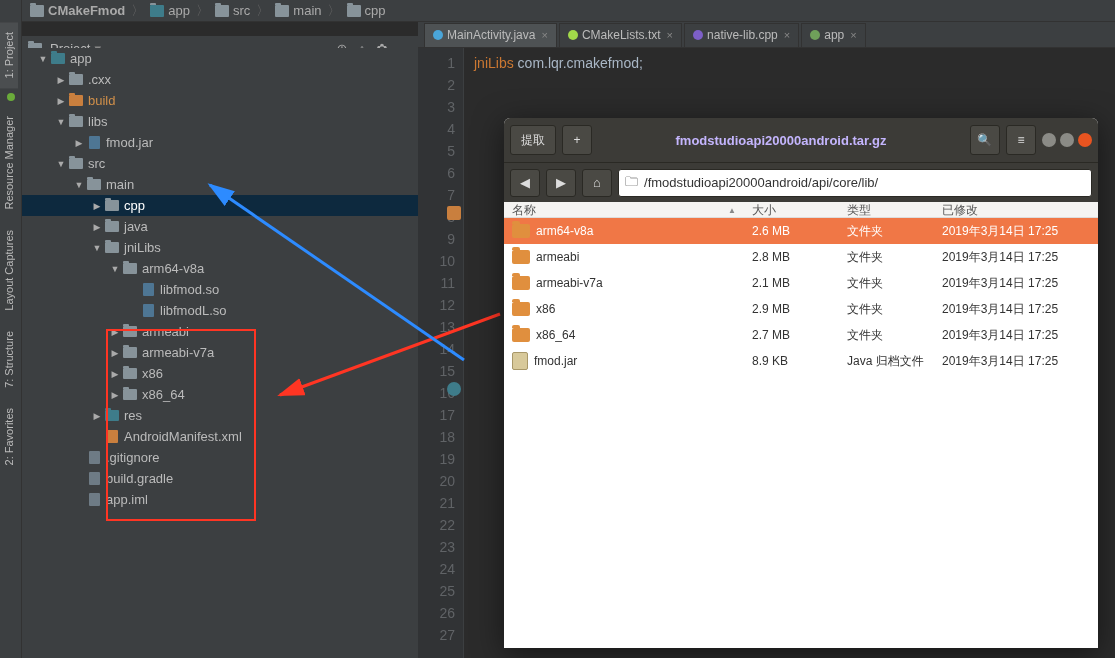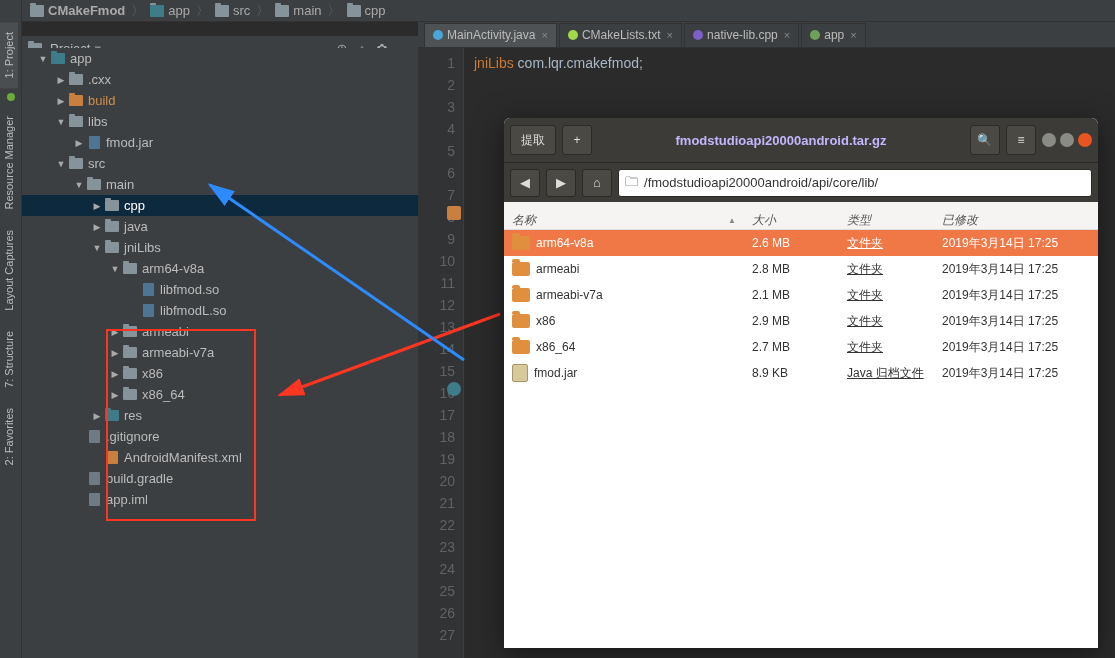--- a/index.html
+++ b/index.html
@@ -61,32 +61,32 @@
   .fm { position:absolute; left:504px; top:118px; width:594px; height:530px; background:#fff; border-radius:6px 6px 0 0; box-shadow:0 6px 30px rgba(0,0,0,.5); overflow:hidden; display:flex; flex-direction:column; }
   .fm-top { height:44px; background:#3c3b37; display:flex; align-items:center; padding:0 6px; gap:6px; color:#ddd; }
   .fm-top .btn { height:30px; min-width:30px; background:#4a4944; border:1px solid #2a2924; border-radius:3px; display:flex; align-items:center; justify-content:center; color:#ddd; font-size:12px; cursor:pointer; }
   .fm-top .btn.extract { padding:0 10px; }
   .fm-top .title { flex:1; text-align:center; font-weight:bold; font-size:13px; color:#c4b5fd; }
   .fm-top .winbtns { display:flex; gap:4px; }
   .fm-top .winbtns span { width:14px; height:14px; border-radius:50%; display:inline-block; }
   .fm-nav { height:40px; background:#3c3b37; border-top:1px solid #2a2924; display:flex; align-items:center; padding:0 6px; gap:6px; }
   .fm-nav .nbtn { width:30px; height:28px; background:#4a4944; border:1px solid #2a2924; border-radius:3px; display:flex; align-items:center; justify-content:center; color:#ddd; cursor:pointer; }
   .fm-nav .loc { flex:1; height:28px; background:#fff; border:1px solid #2a2924; border-radius:3px; display:flex; align-items:center; padding:0 6px; color:#333; gap:6px;}
-  .fm-head { height:28px; background:#f5f4f2; border-bottom:1px solid #ddd; display:flex; align-items:flex-end; color:#555; font-size:12px;font-style:italic; }
+  .fm-head { height:16px; background:#f5f4f2; border-bottom:1px solid #ddd; display:flex; align-items:flex-start; color:#555; font-size:12px; }
   .fm-head div { padding:0 8px; }
   .fm-head .c1 { flex:0 0 240px; display:flex; align-items:center; justify-content:space-between;} 
   .fm-head .c2 { flex:0 0 95px; }
   .fm-head .c3 { flex:0 0 95px; }
   .fm-head .c4 { flex:1; }
   .fm-list { flex:1; overflow:auto; background:#fff; }
   .fr { height:26px; display:flex; align-items:center; font-size:12px; color:#333; }
   .fr.sel { background:#f07746; color:#fff; }
   .fr .c1 { flex:0 0 240px; display:flex; align-items:center; gap:6px; padding-left:8px;}
   .fr .c2 { flex:0 0 95px; padding-left:8px;}
-  .fr .c3 { flex:0 0 95px; padding-left:8px;text-decoration:underline;}
+  .fr .c3 { flex:0 0 95px; padding-left:8px;}
   .fr .c4 { flex:1; padding-left:8px;}
   .folder-ico { width:18px; height:14px; background:#e08f3e; border-radius:2px; position:relative;}
   .folder-ico::before{content:"";position:absolute;top:-3px;left:0;width:8px;height:3px;background:#e08f3e;border-radius:2px 2px 0 0;}
   .jar-ico { width:16px; height:18px; background:#d8c99a; border-radius:2px; border:1px solid #a89768;}
   .tri { font-size:8px; color:#888;}
 </style>
 </head>
 <body>
 
 <div class="side-strip">
@@ -258,33 +258,33 @@
       </span>
       <span>x86_64</span>
     </div>
     <div class="row" style="padding-left: 68px;">
       <span class="chv">▶</span>
       <span class="ico">
         <span class="fld teal"></span>
       </span>
       <span>res</span>
     </div>
+    <div class="row" style="padding-left: 68px;">
+      <span class="chv"></span>
+      <span class="ico">
+        <span class="file-ico xml"></span>
+      </span>
+      <span>AndroidManifest.xml</span>
+    </div>
     <div class="row" style="padding-left: 50px;">
       <span class="chv"></span>
       <span class="ico">
         <span class="file-ico"></span>
       </span>
       <span>.gitignore</span>
-    </div>
-    <div class="row" style="padding-left: 68px;">
-      <span class="chv"></span>
-      <span class="ico">
-        <span class="file-ico xml"></span>
-      </span>
-      <span>AndroidManifest.xml</span>
     </div>
     <div class="row" style="padding-left: 50px;">
       <span class="chv"></span>
       <span class="ico">
         <span class="file-ico"></span>
       </span>
       <span>build.gradle</span>
     </div>
     <div class="row" style="padding-left: 50px;">
       <span class="chv"></span>

